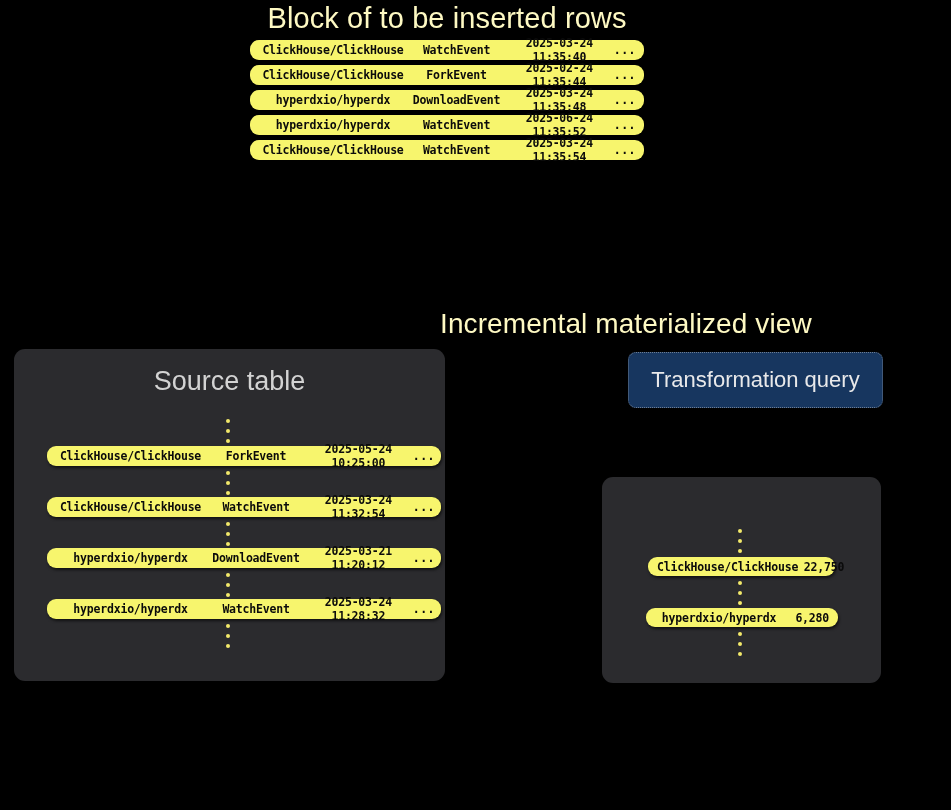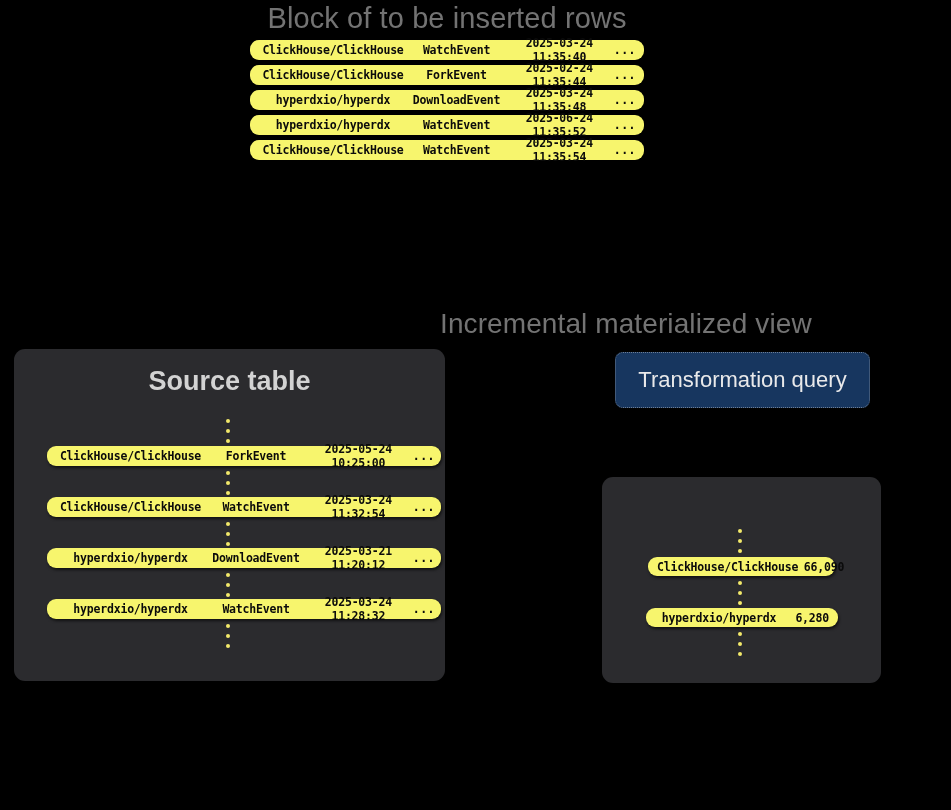--- a/index.html
+++ b/index.html
@@ -18,21 +18,21 @@
   }
 
   .stage {
     position: absolute;
     inset: 0;
   }
 
   
   .heading {
     position: absolute;
-    color: #737373;
+    color: #fef9c3;
     font-size: 29px;
     font-weight: 400;
     letter-spacing: 0.1px;
     white-space: nowrap;
     text-align: center;
   }
   #block-title {
     left: 0;
     top: 2px;
     width: 894px;
@@ -42,21 +42,21 @@
     left: 440px;
     top: 308px;
     width: 1000px;
     text-align: left;
     font-size: 28px;
   }
 
   .panel-title {
     color: #d3d3d3;
     font-size: 27px;
-    font-weight: 700;
+    font-weight: 400;
     text-align: center;
     white-space: nowrap;
   }
 
   
   .panel {
     position: absolute;
     background: #2b2b2e;
     border-radius: 11px;
     box-shadow: 0 2px 7px rgba(0,0,0,0.55);
@@ -143,21 +143,21 @@
     display: block;
     width: 4px;
     height: 4px;
     border-radius: 50%;
     background: #f3e96a;
   }
 
   
   #query-box {
     position: absolute;
-    left: 615px;
+    left: 628px;
     top: 352px;
     width: 255px;
     height: 56px;
     background: #17365f;
     border: 1px dotted #6d7d93;
     border-radius: 8px;
     display: flex;
     align-items: center;
     justify-content: center;
     box-sizing: border-box;
@@ -281,21 +281,21 @@
   <div class="panel" id="target-panel">
 
     <div class="vdots" style="left:136px; top:52px; width:4px; height:24px;">
       <span></span>
         <span></span>
         <span></span>
     </div>
 
     <div class="row tgt-row" style="left:46px; top:80px; width:187px;">
       <span class="c-repo">ClickHouse/ClickHouse</span>
-      <span class="c-count">66,090</span>
+      <span class="c-count">22,750</span>
     </div>
 
     <div class="vdots" style="left:136px; top:104px; width:4px; height:24px;">
       <span></span>
         <span></span>
         <span></span>
     </div>
 
     <div class="row tgt-row" style="left:44px; top:131px; width:192px;">
       <span class="c-repo">hyperdxio/hyperdx</span>

